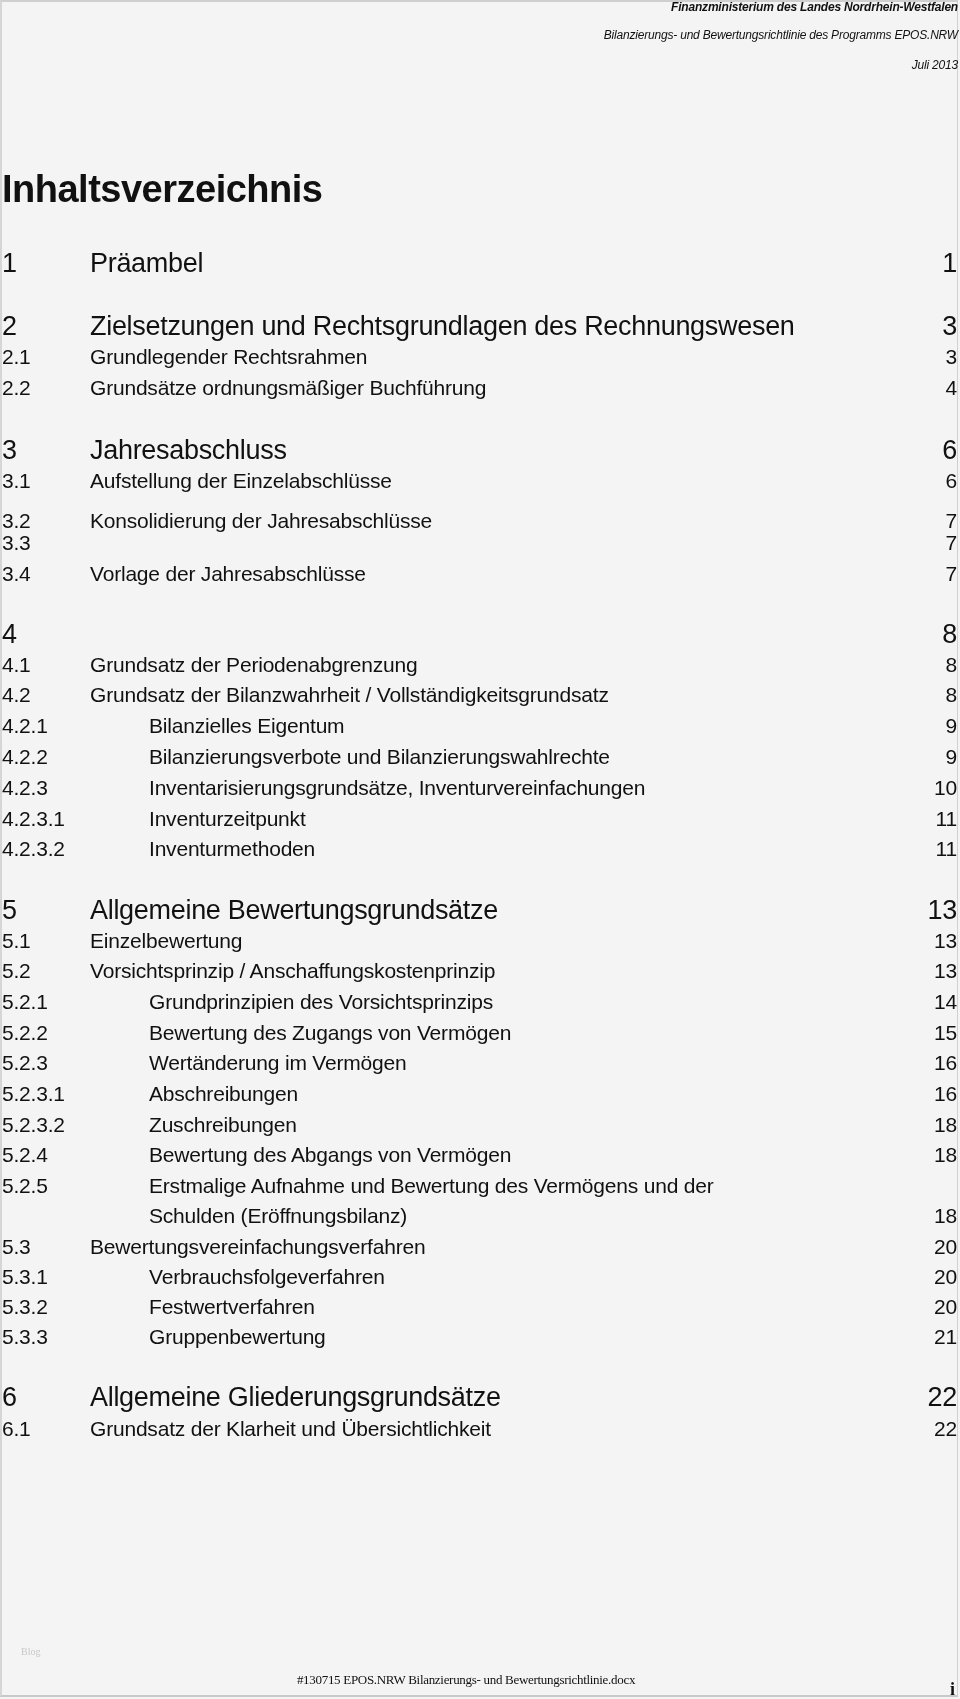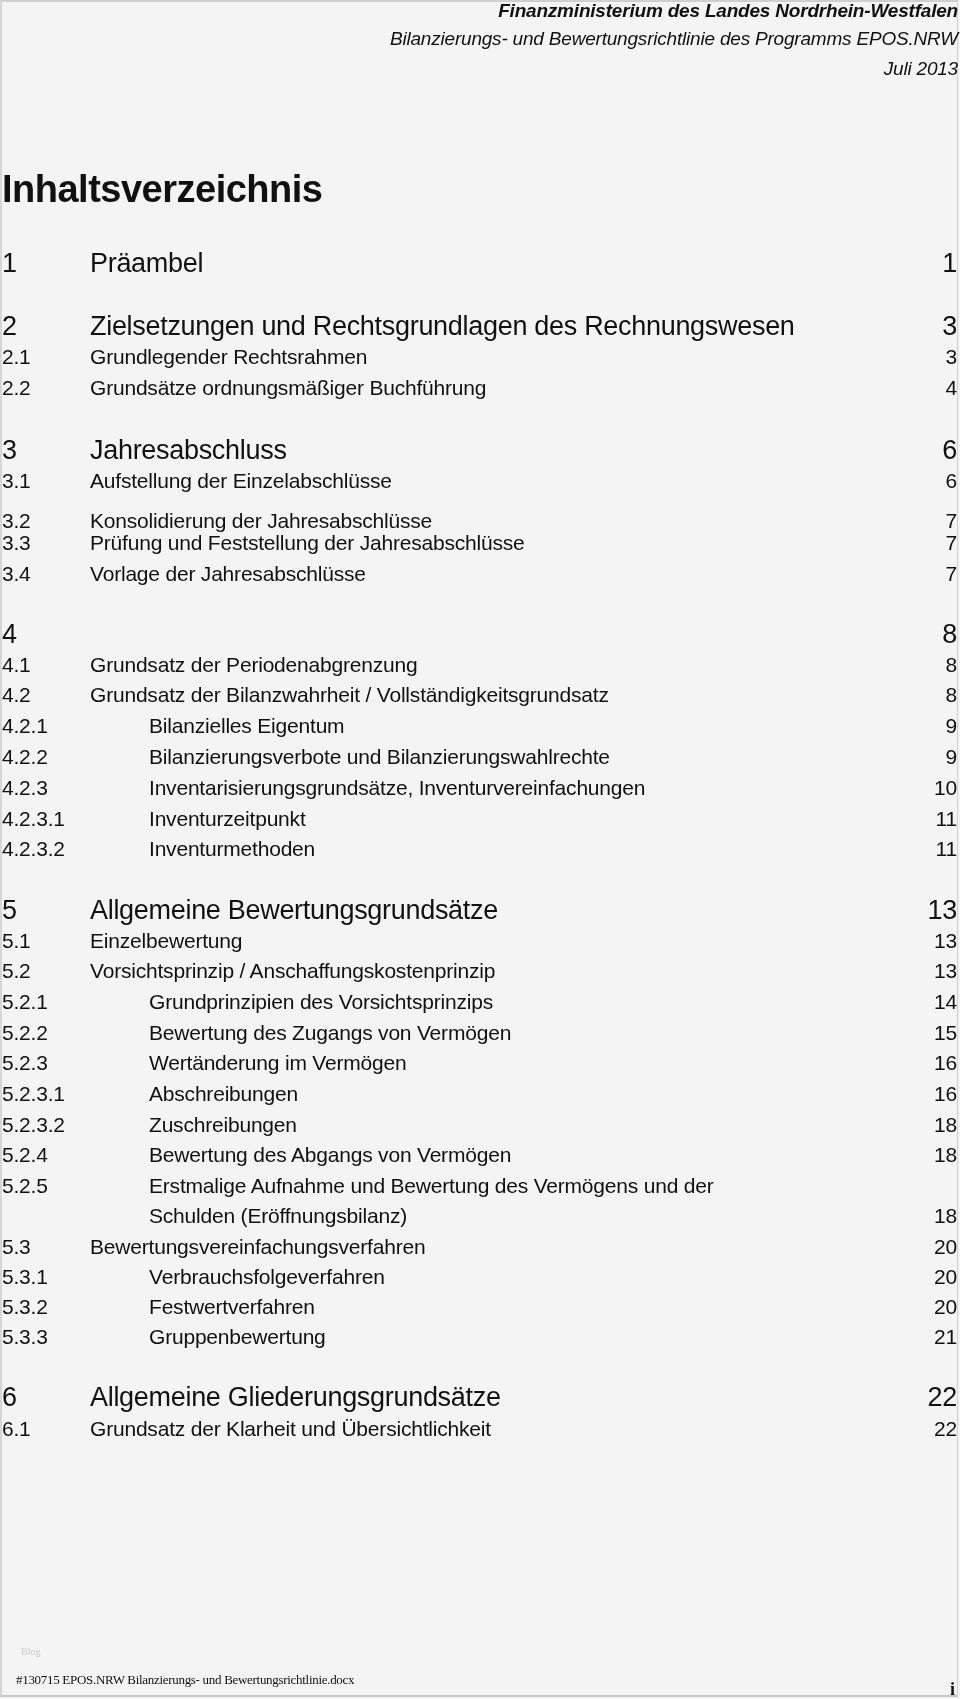--- a/index.html
+++ b/index.html
@@ -10,37 +10,37 @@
     color: #111;
   }
   .frame {
     position: absolute; left: 0; top: 0; width: 958px; height: 1697px;
     border-top: 2px solid #cfcfcf; border-left: 2px solid #d6d6d6;
     border-right: 1px solid #d0d0d0; border-bottom: 2px solid #c8c8c8;
     box-sizing: border-box; pointer-events: none;
   }
   .hdr {
     position: absolute; right: 2px; font-style: italic; white-space: nowrap;
-    font-size: 19px; letter-spacing: -0.2px;
+    font-size: 12px; letter-spacing: -0.2px;
   }
   .hdr.bold { font-weight: bold; }
   .title {
     position: absolute; left: 2px; top: 168px; font-size: 38px; font-weight: bold;
     letter-spacing: -0.5px; white-space: nowrap;
   }
   .toc-row { position: absolute; left: 0; width: 957px; white-space: nowrap; }
   .toc-row .num { position: absolute; left: 2px; }
   .toc-row .txt { position: absolute; }
   .toc-row .pg { position: absolute; right: 0; }
   .lvl1 { font-size: 27px; height: 34px; letter-spacing: -0.3px; }
   .lvl2, .lvl3 { font-size: 21px; height: 28px; letter-spacing: -0.2px; }
   .lvl1 .txt, .lvl2 .txt { left: 90px; }
   .lvl3 .txt { left: 149px; }
   .footer {
-    position: absolute; left: 16px; width: 916px; top: 1672px; text-align: left;
+    position: absolute; left: 8px; width: 916px; top: 1672px; text-align: center;
     font-family: "Liberation Serif", "DejaVu Serif", serif; font-size: 13px;
     letter-spacing: -0.3px;
   }
   .watermark {
     position: absolute; left: 21px; top: 1646px; font-size: 10px; color: #c9c9c9;
     font-family: "Liberation Serif", serif;
   }
   .page-roman {
     position: absolute; right: 5px; top: 1679px; font-size: 18px;
     font-family: "Liberation Serif", serif; font-weight: bold;
@@ -88,21 +88,20 @@
       <span class="txt">Aufstellung der Einzelabschlüsse</span>
       <span class="pg">6</span>
     </div>
     <div class="toc-row lvl2" style="top: 500px; margin-top: 9px;">
       <span class="num">3.2</span>
       <span class="txt">Konsolidierung der Jahresabschlüsse</span>
       <span class="pg">7</span>
     </div>
     <div class="toc-row lvl2" style="top: 531px;">
       <span class="num">3.3</span>
-      <span class="txt">Prüfung und Feststellung der Jahresabschlüsse</span>
       <span class="pg">7</span>
     </div>
     <div class="toc-row lvl2" style="top: 562px;">
       <span class="num">3.4</span>
       <span class="txt">Vorlage der Jahresabschlüsse</span>
       <span class="pg">7</span>
     </div>
     <div class="toc-row lvl1" style="top: 619px;">
       <span class="num">4</span>
       <span class="pg">8</span>

